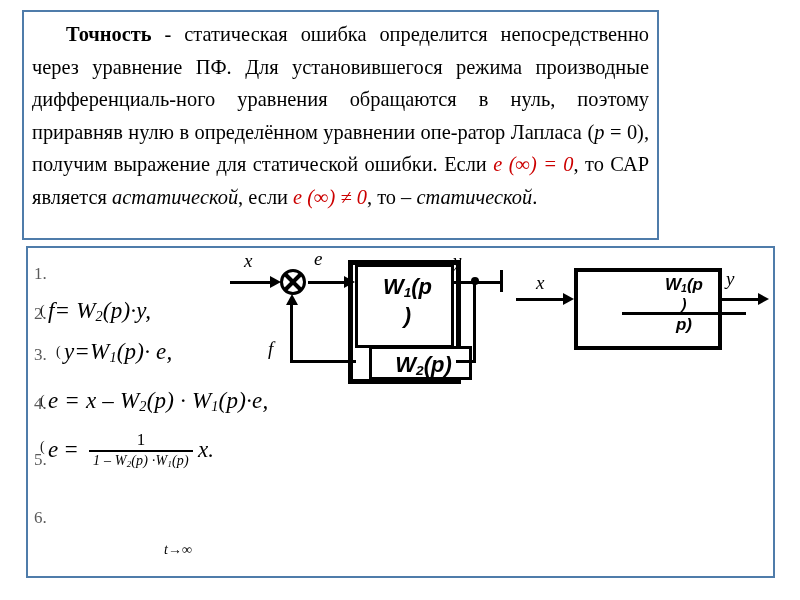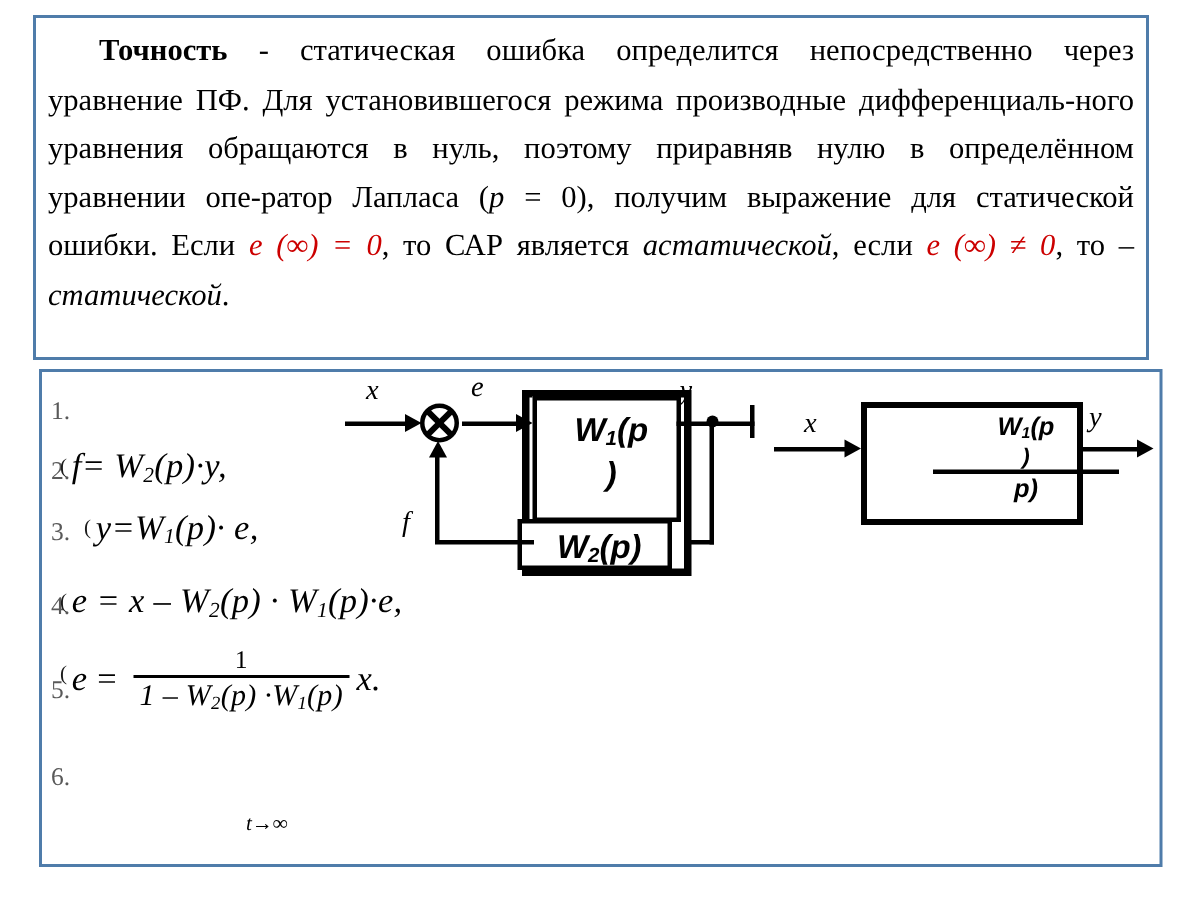--- a/index.html
+++ b/index.html
@@ -16,21 +16,21 @@
     width: 800px;
     height: 600px;
     background: #ffffff;
   }
 
   
   #text-panel {
     position: absolute;
     left: 22px;
     top: 10px;
-    width: 744px;
+    width: 637px;
     height: 230px;
     border: 2px solid #4f7caa;
     background: #ffffff;
     padding: 6px 8px 4px 8px;
   }
 
   #paragraph {
     font-family: "Liberation Serif", serif;
     font-size: 20.4px;
     line-height: 32.6px;
@@ -107,21 +107,21 @@
     padding-bottom: 1px;
     line-height: 1.05;
   }
   .frac .bar {
     width: 100%;
     height: 2px;
     background: #000;
   }
   .frac .den {
     font-style: italic;
-    font-size: 20px;
+    font-size: 14px;
     padding: 1px 4px 0 4px;
     line-height: 1.15;
     white-space: nowrap;
   }
   .lim-sub {
     position: absolute;
     left: 128px;
     top: 292px;
     font-family: "Liberation Serif", serif;
     font-style: italic;
@@ -315,21 +315,21 @@
       </div>
 
       <div class="line hline" style="left:100px; top:33px; width:44px;"></div>
       <div class="arrow-r" style="left:136px; top:28px;"></div>
 
       <div class="wbox" style="left:147px; top:16px; width:99px; height:84px;">
         <span class="blk-text" style="left:0; top:7px; width:99px; font-size:22px;"><span>W</span><sub>1</sub><span>(p</span></span>
         <span class="blk-text" style="left:0; top:36px; width:99px; font-size:22px;">)</span>
       </div>
 
-      <div class="wbox" style="left:137px; top:98px; width:103px; height:34px;padding-left:23px;">
+      <div class="wbox" style="left:161px; top:98px; width:103px; height:34px;padding-left:23px;">
         <span class="blk-text" style="left:0; top:3px; width:103px; font-size:22px;"><span>W</span><sub>2</sub><span>(p)</span></span>
       </div>
 
       <div class="line hline" style="left:243px; top:33px; width:52px;"></div>
       <div class="dot" style="left:263px; top:29px;"></div>
       <div class="line vline" style="left:292px; top:22px; height:22px;"></div>
 
       <div class="line vline" style="left:265px; top:33px; height:82px;"></div>
       <div class="line hline" style="left:248px; top:112px; width:20px;"></div>
 

